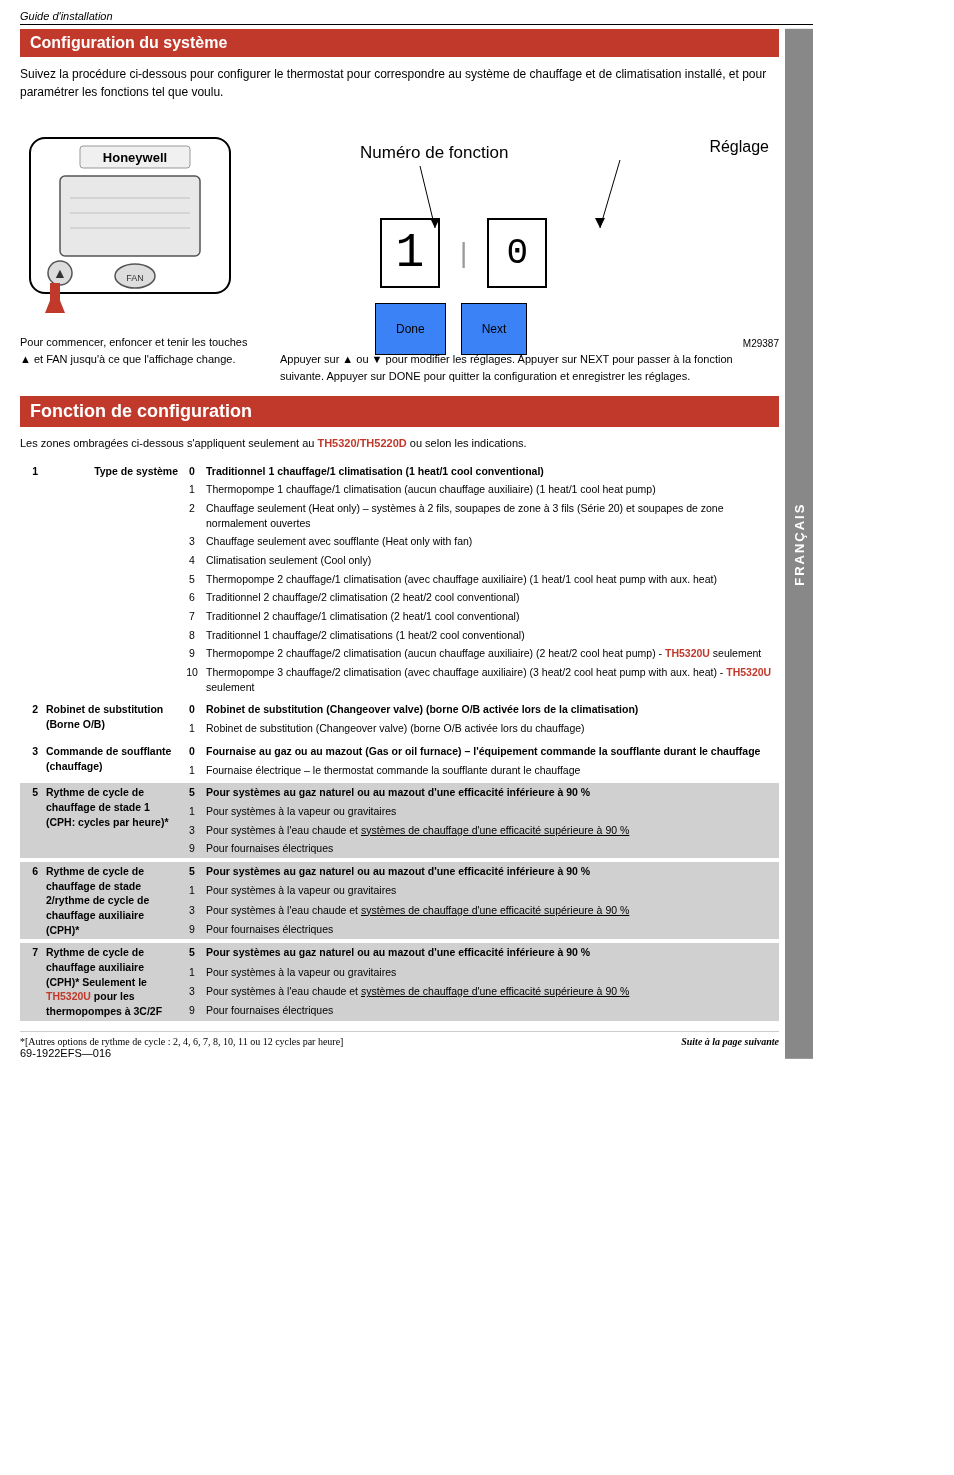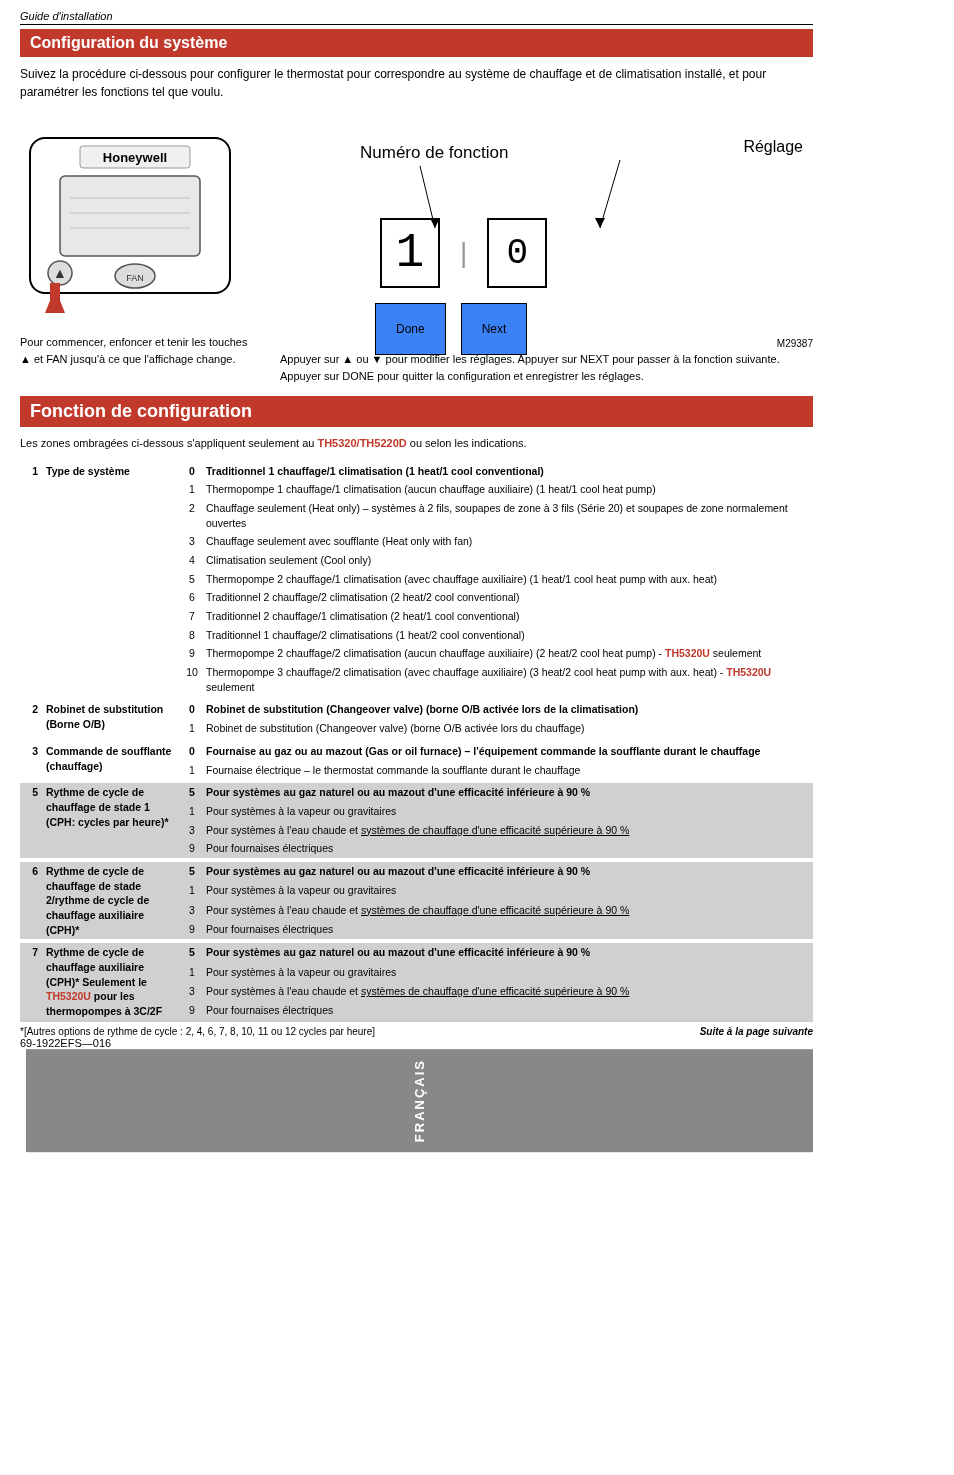--- a/index.html
+++ b/index.html
@@ -149,29 +149,30 @@
       display: flex;
       align-items: center;
       justify-content: center;
       letter-spacing: 2px;
     }
     .main-content {
       flex: 1;
     }
     .page-layout {
       display: flex;
-      flex-direction: column;
     }
     .footer-notes {
+      margin-top: 10px;
       font-size: 10px;
       display: flex;
       justify-content: space-between;
       align-items: center;
       border-top: 1px solid #ccc;
       padding-top: 4px;
+      font-family: Liberation Serif, serif;
     }
     .footer-notes .suite {
       font-style: italic;
       font-weight: bold;
     }
     .page-num {
       text-align: center;
       font-size: 11px;
     }
     .doc-ref {
@@ -268,21 +269,21 @@
 
       <p class="zones-note">
         Les zones ombragées ci-dessous s'appliquent seulement au <strong class="red-bold">TH5320/TH5220D</strong> ou selon les indications.
       </p>
 
       <table class="config-table">
         <tbody>
 
           <tr>
             <td class="func-num" rowspan="11" style="vertical-align:top; padding-top:2px;"><strong>1</strong></td>
-            <td class="func-name" rowspan="11" style="vertical-align:top;"><strong>Type de système</strong></td>
+            <td class="func-name" rowspan="11" style="vertical-align:top;text-align:right;"><strong>Type de système</strong></td>
             <td class="setting-num"><strong>0</strong></td>
             <td class="description"><strong>Traditionnel 1 chauffage/1 climatisation (1 heat/1 cool conventional)</strong></td>
           </tr>
           <tr>
             <td class="setting-num">1</td>
             <td class="description">Thermopompe 1 chauffage/1 climatisation (aucun chauffage auxiliaire) (1 heat/1 cool heat pump)</td>
           </tr>
           <tr>
             <td class="setting-num">2</td>
             <td class="description">Chauffage seulement (Heat only) – systèmes à 2 fils, soupapes de zone à 3 fils (Série 20) et soupapes de zone normalement ouvertes</td>

